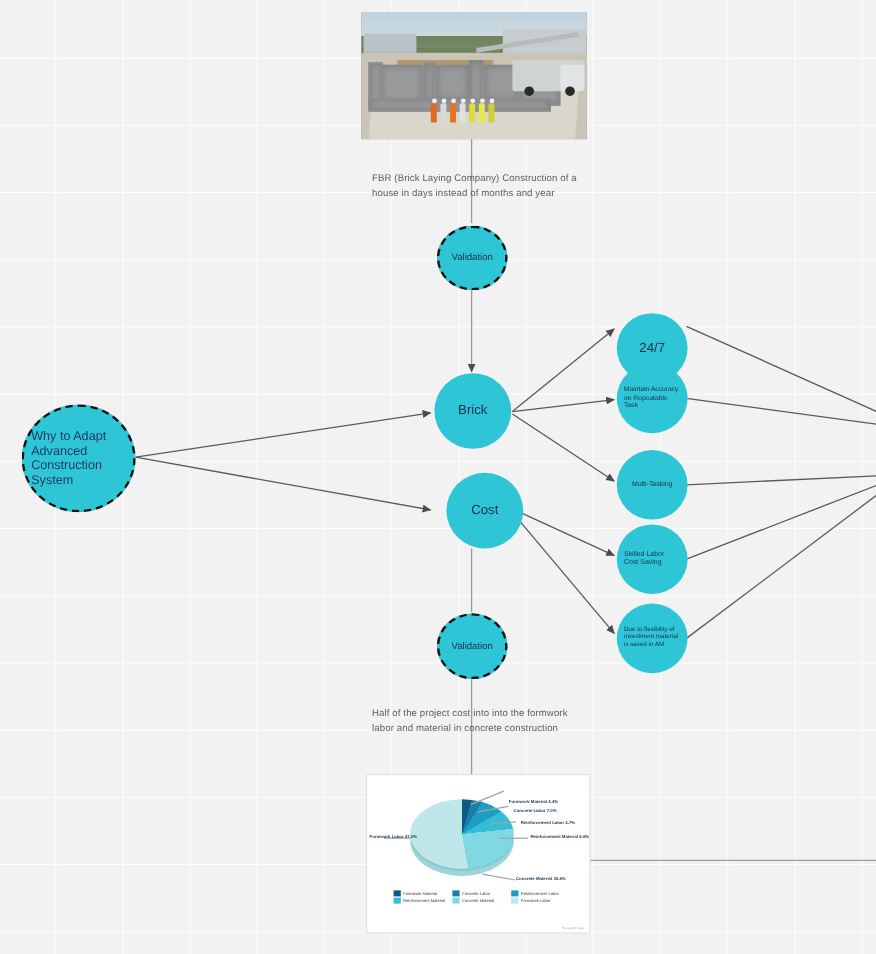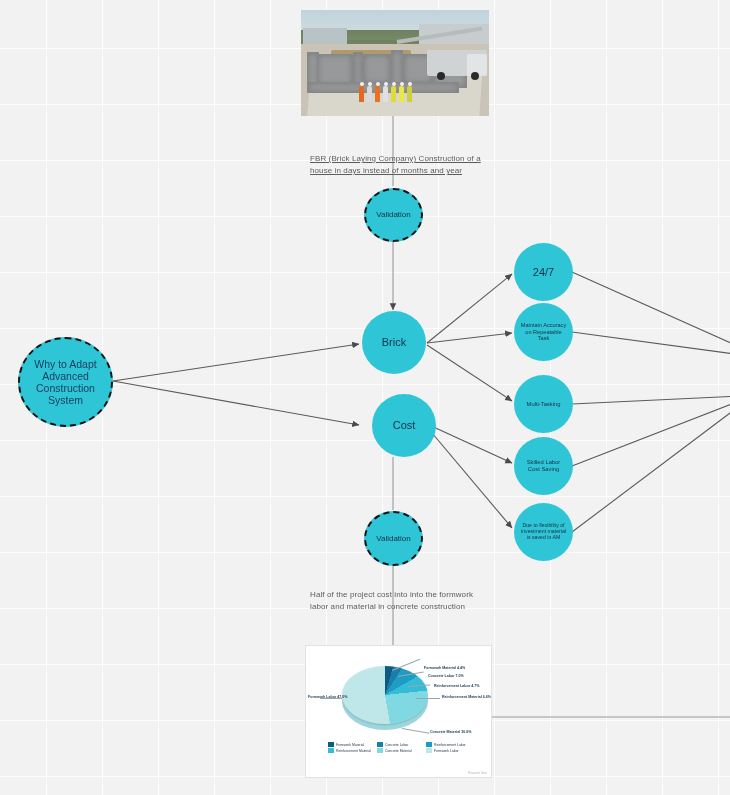--- a/index.html
+++ b/index.html
@@ -13,44 +13,44 @@
     background-position:-10px -8px;
     font-family:"Liberation Sans", sans-serif;
   }
   #canvas{position:absolute;inset:0;}
   svg.edges{position:absolute;left:0;top:0;width:730px;height:795px;pointer-events:none;}
 
   .node{
     position:absolute;border-radius:50%;
     background:#2ec6d6;
     display:flex;align-items:center;justify-content:center;
-    text-align:center;color:#19304a;line-height:1.15;
+    text-align:left;color:#19304a;line-height:1.15;
     box-sizing:border-box;
   }
   .node.dashed{border:2.5px dashed #141414;}
   .node .lbl{display:block;padding:0 6px;}
 
   #node-root{left:18px;top:337px;width:95px;height:90px;font-size:10.5px;}
   #node-root .lbl{color:#1c3a5e;}
   #node-validation-top{left:364px;top:188px;width:59px;height:54px;font-size:8px;}
   #node-speed{left:362px;top:311px;width:64px;height:63px;font-size:11px;}
   #node-cost{left:372px;top:394px;width:64px;height:63px;font-size:11px;}
   #node-validation-bottom{left:364px;top:511px;width:59px;height:55px;font-size:8px;}
 
-  #node-247{left:514px;top:243px;width:59px;height:58px;font-size:11px;}
+  #node-247{left:514px;top:261px;width:59px;height:58px;font-size:11px;}
   #node-accuracy{left:514px;top:303px;width:59px;height:58px;font-size:5.6px;}
   #node-multitask{left:514px;top:375px;width:59px;height:58px;font-size:5.8px;}
   #node-skilled{left:514px;top:437px;width:59px;height:58px;font-size:5.8px;}
   #node-material{left:514px;top:503px;width:59px;height:58px;font-size:5.2px;}
 
   .caption{
     position:absolute;font-size:8px;color:#5d5d5d;line-height:1.5;
     letter-spacing:.1px;
   }
-  #caption-fbr{left:310px;top:153px;width:172px;text-decoration:underline;}
+  #caption-fbr{left:310px;top:143px;width:172px;}
   #caption-formwork{left:310px;top:589px;width:168px;}
 
   
   #photo-fbr{
     position:absolute;left:301px;top:10px;width:188px;height:106px;
     overflow:hidden;background:#9aa3a6;
   }
   .ph{position:absolute;}
   .sky{left:0;top:0;width:188px;height:30px;
        background:linear-gradient(#bfd3dd,#d4dde0);}

